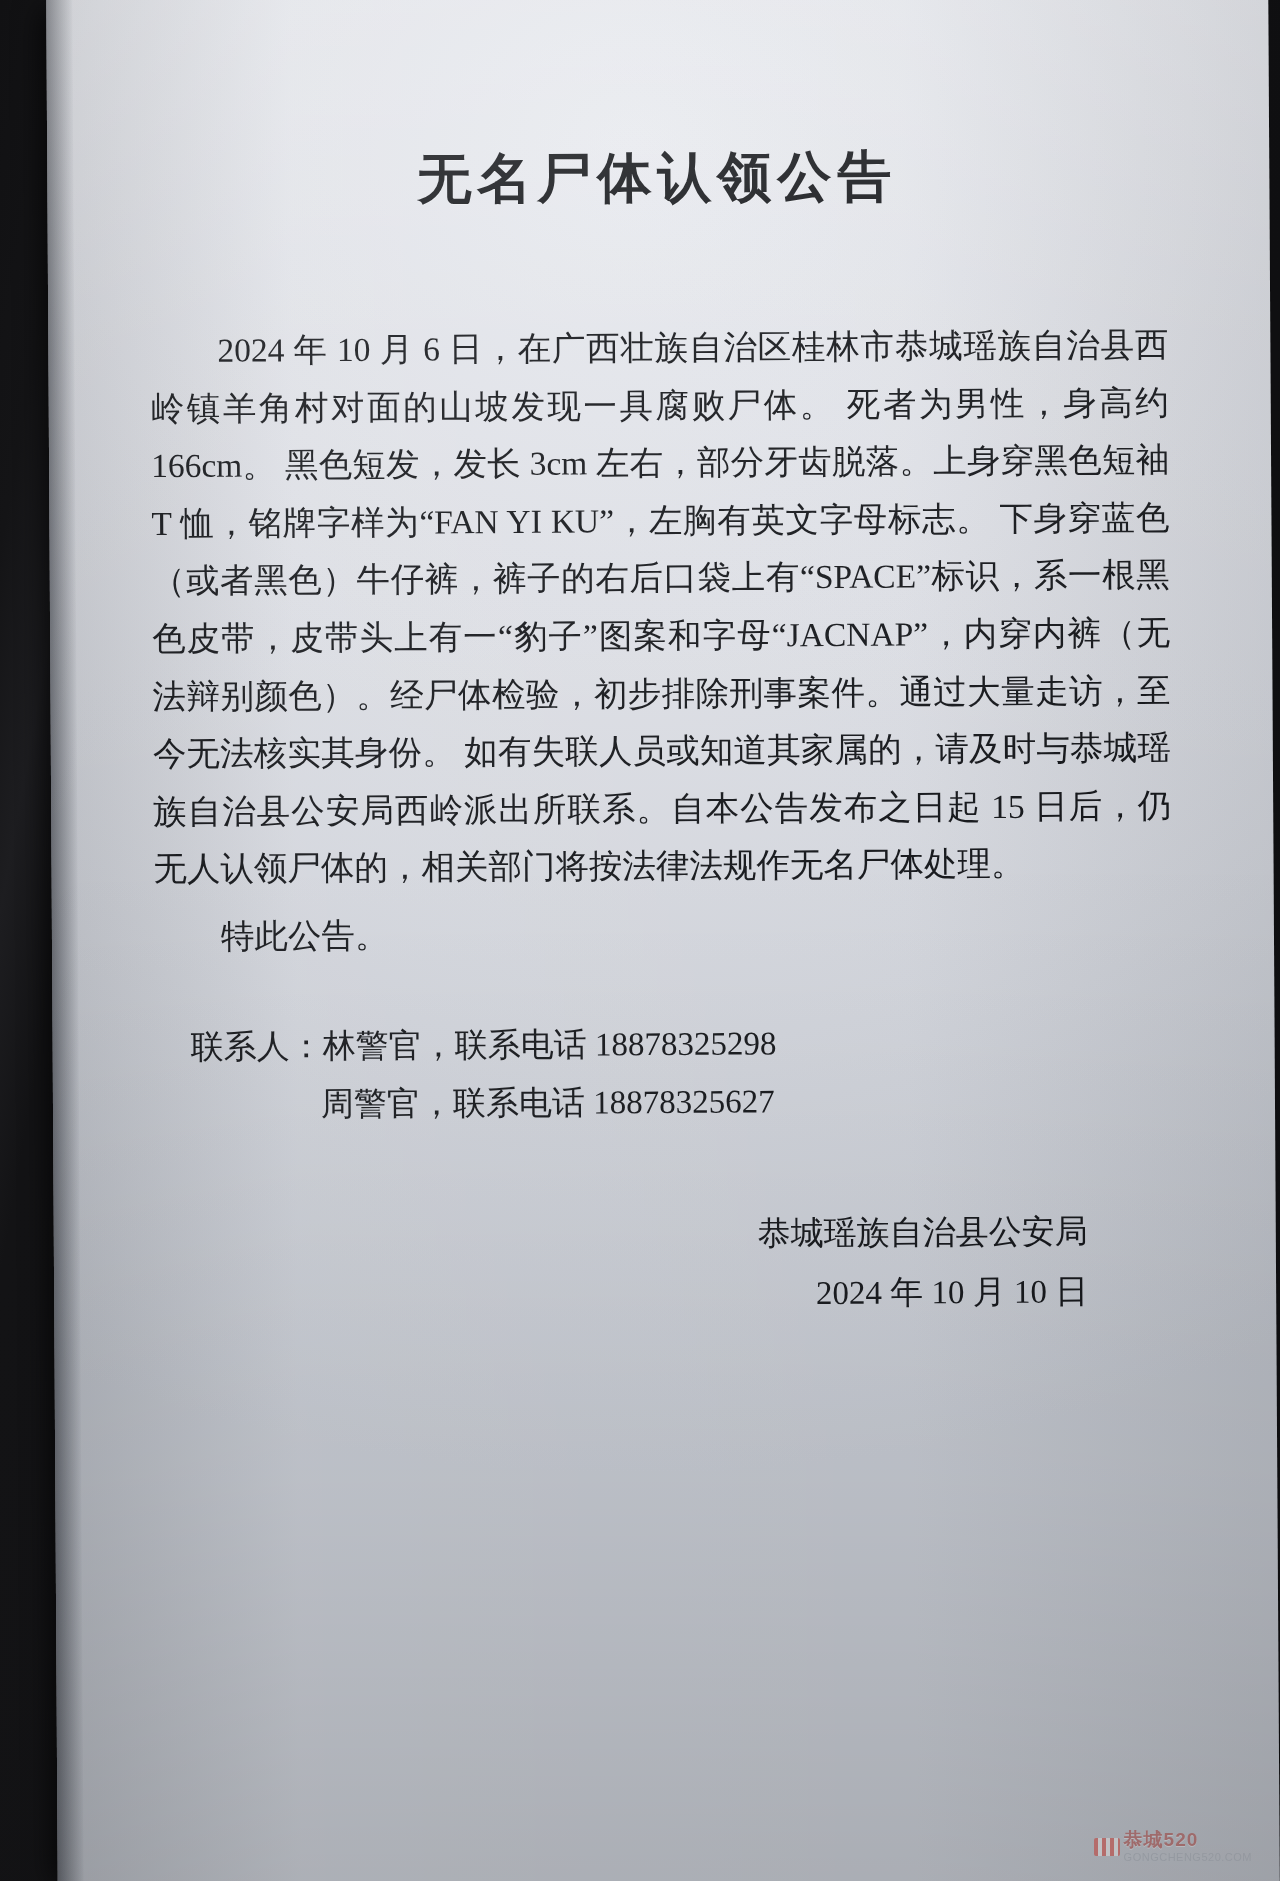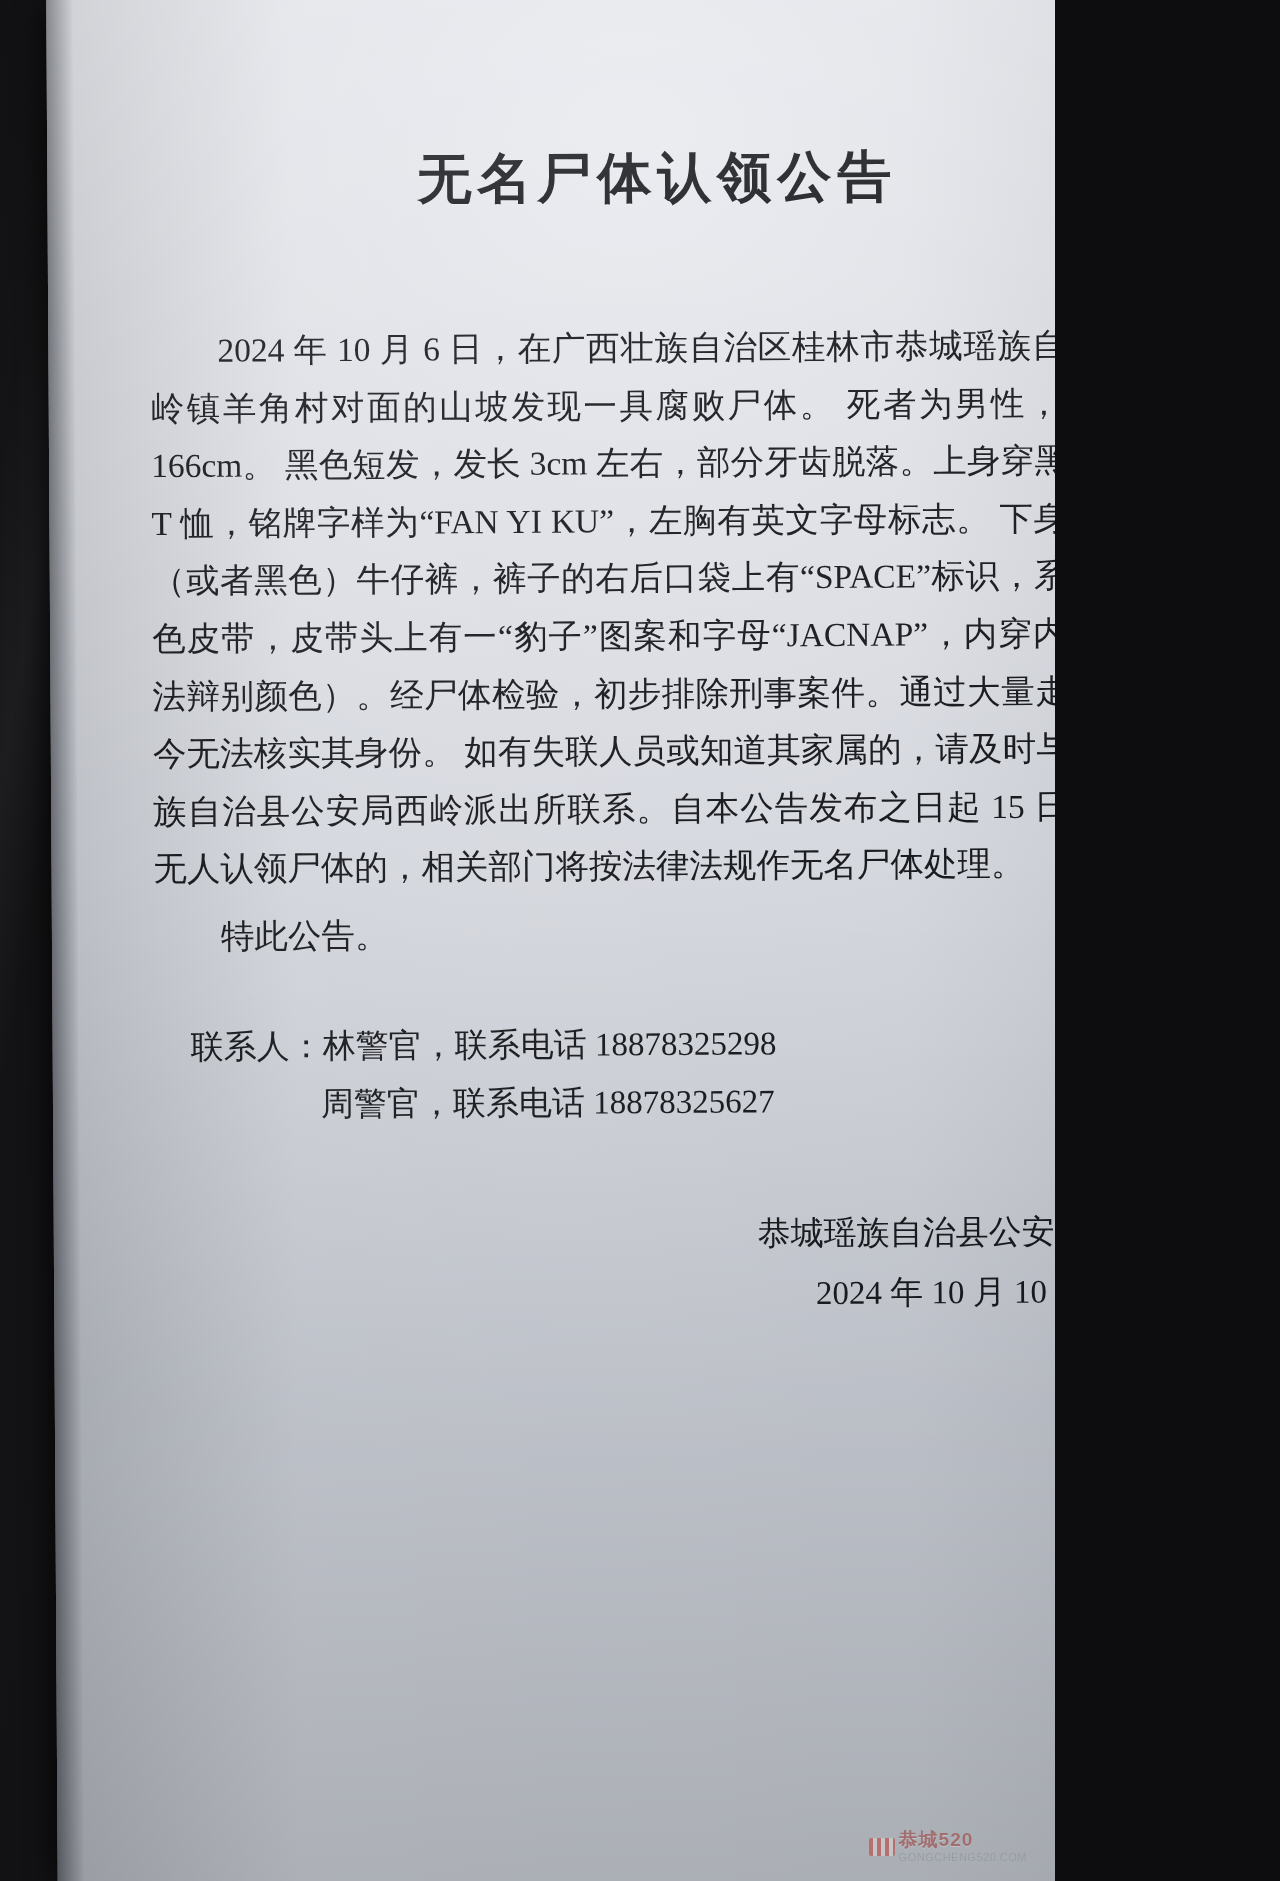--- a/index.html
+++ b/index.html
@@ -3,26 +3,25 @@
 <meta charset="utf-8">
 <title>无名尸体认领公告</title>
 <style>
   html, body {
     margin: 0;
     padding: 0;
     background: #0d0d0f;
   }
   #page {
     position: relative;
-    width: 1036px;
+    width: 1280px;
     height: 1881px;
     overflow: hidden;
     background: #ffffff;
     font-family: "Liberation Serif", "DejaVu Serif", serif;
-    padding-left: 19px;
   }
 
   
   .photo-bg {
     position: absolute;
     inset: 0;
     background:
       linear-gradient(100deg, #111113 0%, #141416 6%, #1d1d20 10%, #131315 14%, #0e0e10 100%);
   }
 

